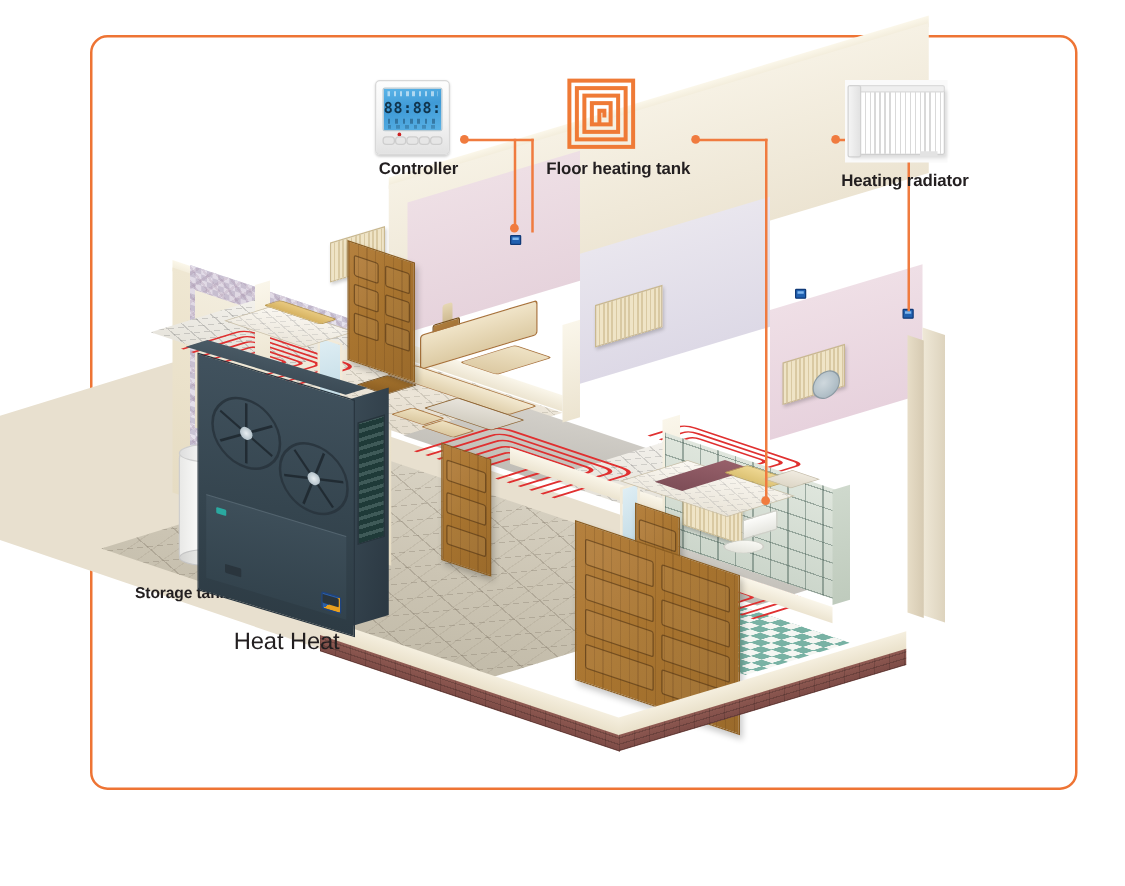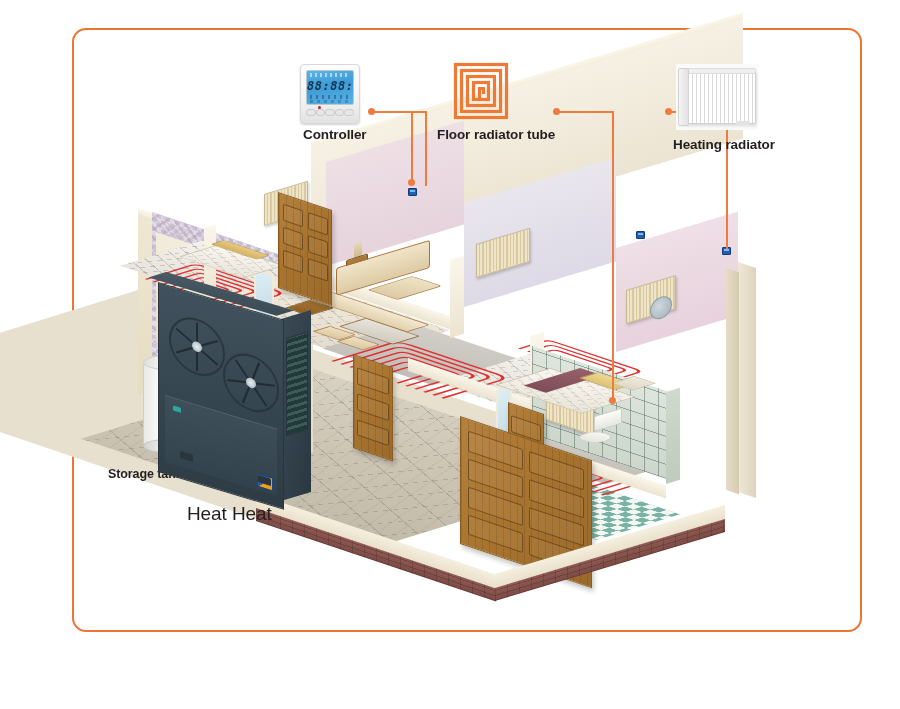--- a/index.html
+++ b/index.html
@@ -33,21 +33,21 @@
   
   .controller{
     position:absolute;left:300px;top:64px;width:58px;height:58px;
     background:linear-gradient(180deg,#fdfdfd 0%,#f2f2f2 60%,#e2e2e2 100%);
     border:1px solid #d8d8d8;border-radius:4px;
     box-shadow:0 1px 2px rgba(0,0,0,.18);
   }
   .ctrl-screen{
     position:absolute;left:5px;top:5px;right:5px;height:33px;
     background:linear-gradient(170deg,#5ab4e8 0%,#3f9ad6 45%,#59b2e6 100%);
-    border:1px solid #b9c9d2;border-radius:2px;overflow:hidden;font-style:italic;
+    border:1px solid #b9c9d2;border-radius:2px;overflow:hidden;
   }
   .ctrl-toprow{position:absolute;left:3px;top:2px;right:3px;height:4px;
     background:repeating-linear-gradient(90deg,rgba(255,255,255,.55) 0 2px,transparent 2px 5px);}
   .ctrl-digits{
     position:absolute;left:0;right:0;top:7px;height:15px;
     display:flex;justify-content:space-around;align-items:center;
     font-family:"DejaVu Sans Mono", monospace;font-size:12px;font-weight:bold;
     color:#10344c;letter-spacing:.5px;
   }
   .ctrl-botrow{position:absolute;left:3px;bottom:5px;right:3px;height:4px;
@@ -634,21 +634,21 @@
     <svg width="56" height="58" viewBox="0 0 56 58">
       <g fill="none" stroke="#ef7a36" stroke-width="3.2">
         <rect x="2.5" y="2.5" width="51" height="53"></rect>
         <rect x="8.5" y="8.5" width="39" height="41"></rect>
         <rect x="14.5" y="14.5" width="27" height="29"></rect>
         <rect x="20.5" y="20.5" width="15" height="17"></rect>
         <path d="M26.5 37.5 L26.5 26.5 L30.5 26.5 L30.5 32"></path>
       </g>
     </svg>
   </div>
-  <div class="legend-label lbl-tube">Floor radiator tube</div>
+  <div class="legend-label lbl-tube">Floor heating tank</div>
 
   <div class="radiator-photo">
     <div class="rad-body"></div>
     <div class="rad-top"></div>
     <div class="rad-cap-l"></div>
     <div class="rad-foot"></div>
   </div>
   <div class="legend-label lbl-radiator">Heating radiator</div>
 
   <div class="tank">

